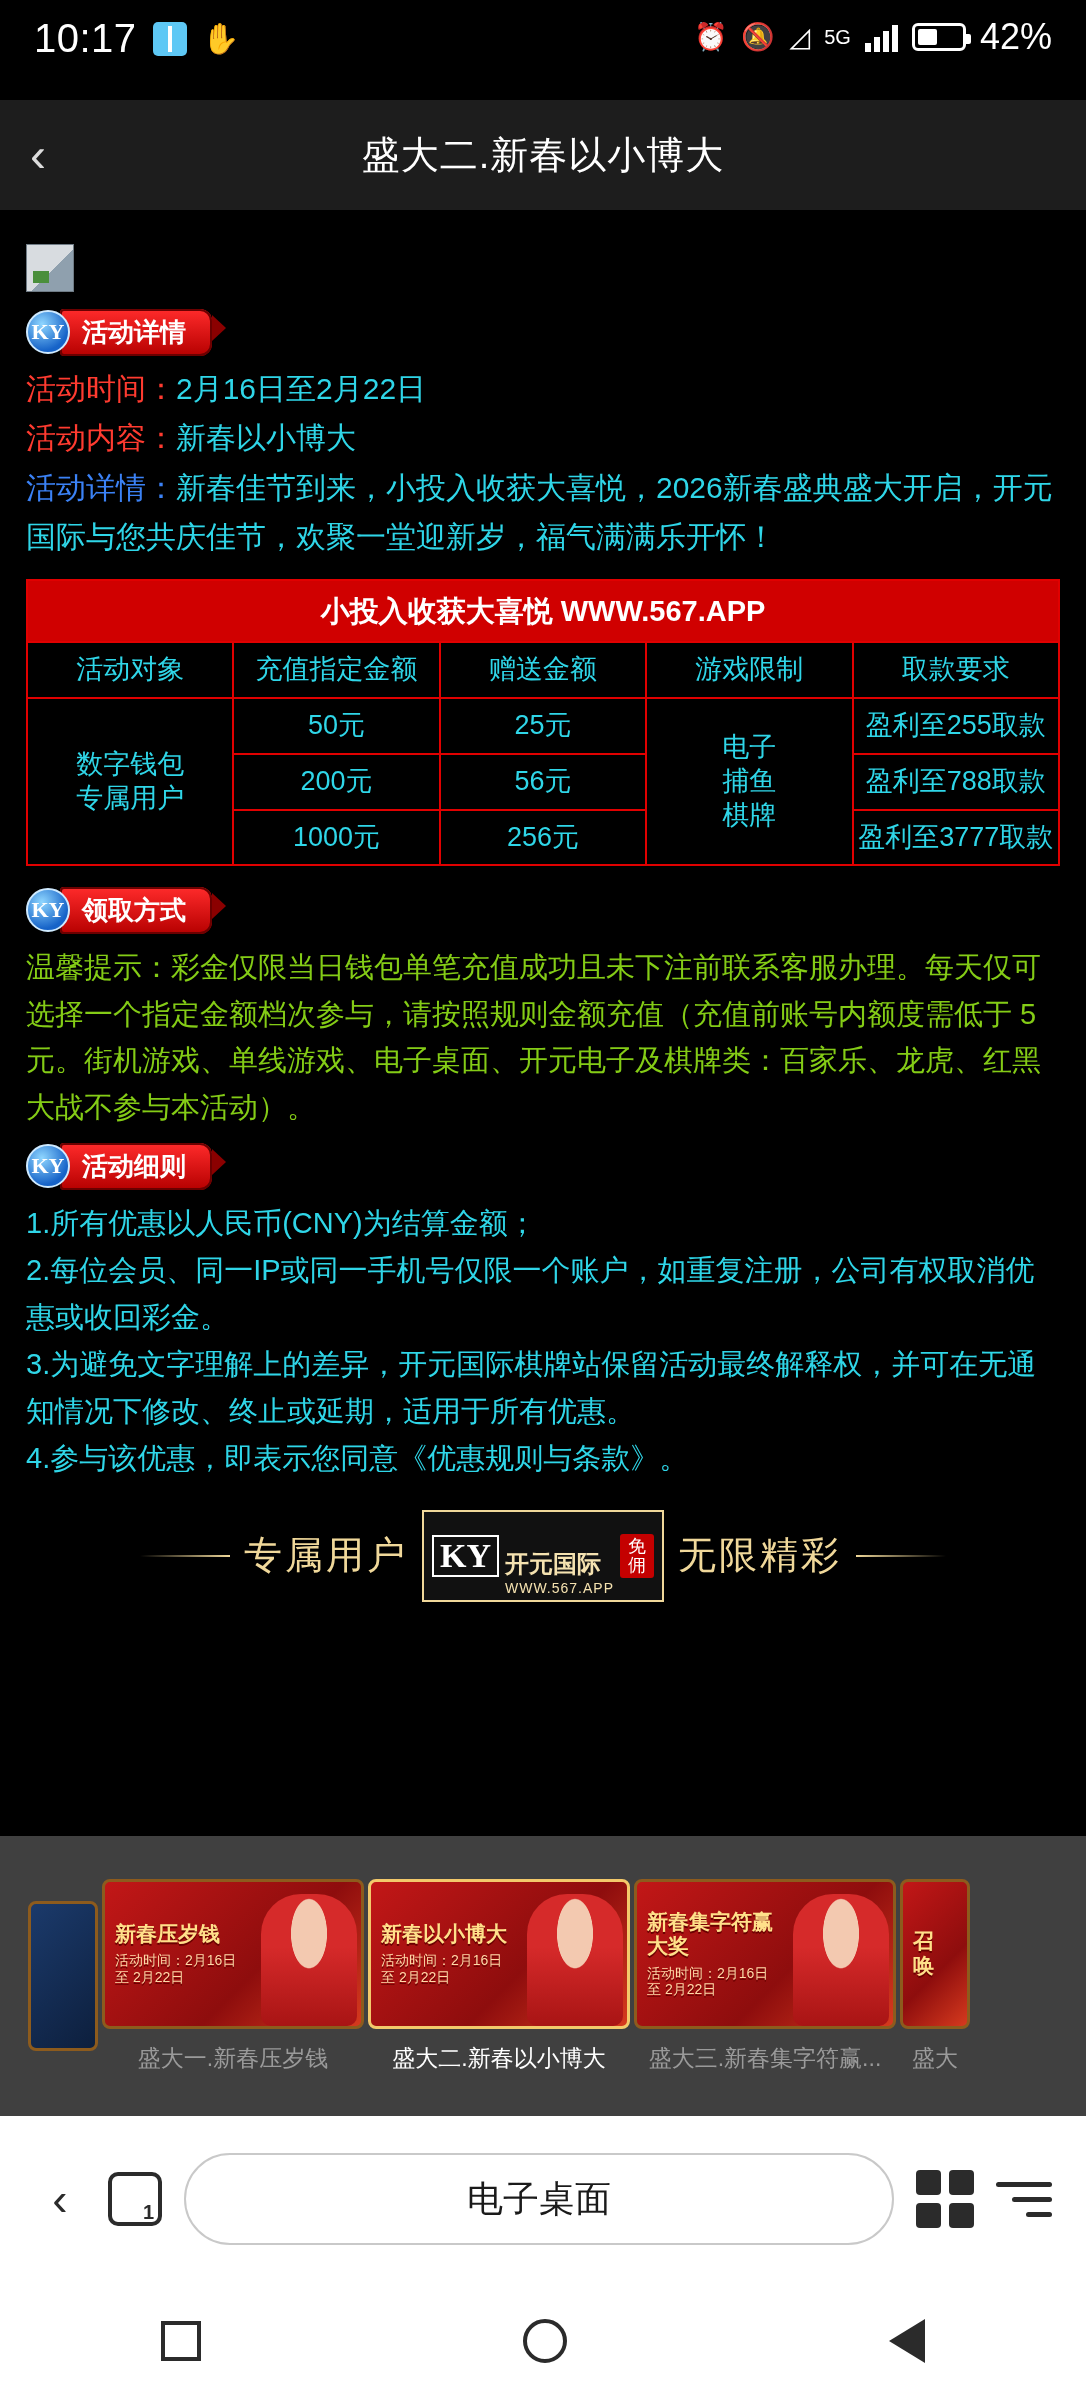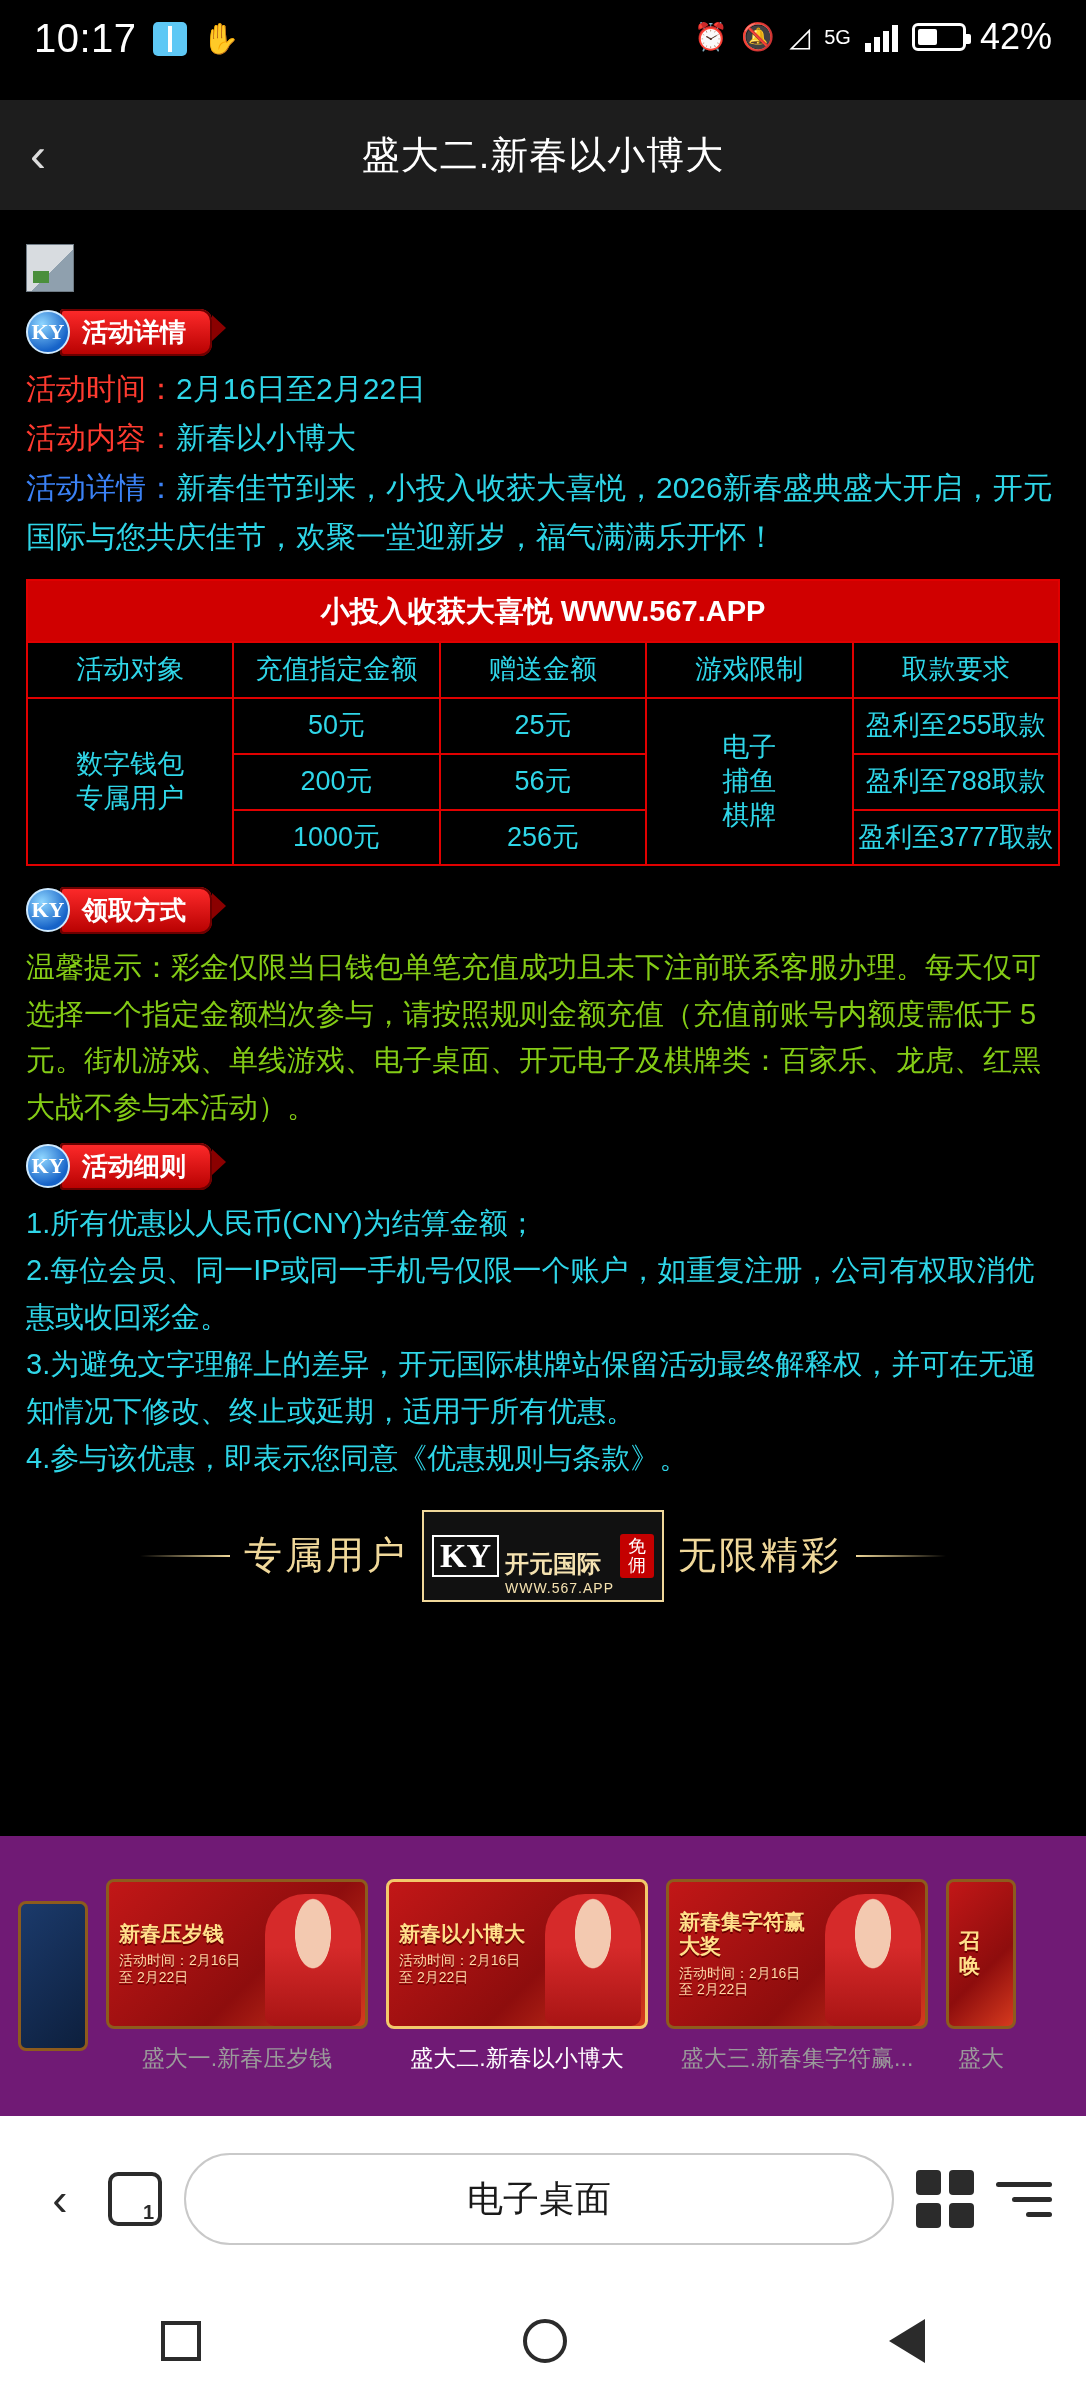--- a/index.html
+++ b/index.html
@@ -161,23 +161,23 @@
   .bb-ky { color:#fff; font-size: 34px; font-weight: bold; font-family:"Liberation Serif",serif; border:2px solid #fff; padding:0 6px;}
   .bb-sub { display:flex; flex-direction:column; align-items:flex-start;margin-top:32px; }
   .bb-sub b { color:#f5e2b0; font-size: 24px; }
   .bb-sub i { color:#f5e2b0; font-size: 14px; font-style: normal; letter-spacing:1px;}
   .bb-red { background:#c40000; color:#fff; font-size:18px; padding:3px 5px; border-radius:3px; line-height:1.05; width:34px; text-align:center;}
 
   
   .thumbs {
     position: absolute; left: 0; right: 0;
     top: 1836px; height: 280px;
-    background: #701a75;
-    display: flex; align-items: center; gap: 18px;
-    padding: 0 18px;
+    background: #404040;
+    display: flex; align-items: center; gap: 4px;
+    padding: 0 28px;
     overflow: hidden;
   }
   .thumb { width: 262px; flex: 0 0 auto; }
   .thumb.edge { width: 70px; flex: 0 0 auto; }
   .thumb-img {
     height: 150px; border-radius: 8px;
     background: linear-gradient(135deg,#c21717,#8e0d0d 60%,#d63a1e);
     border: 3px solid #8d5b1d;
     position: relative; overflow: hidden;
     display: flex; align-items: center; padding: 8px 10px;

